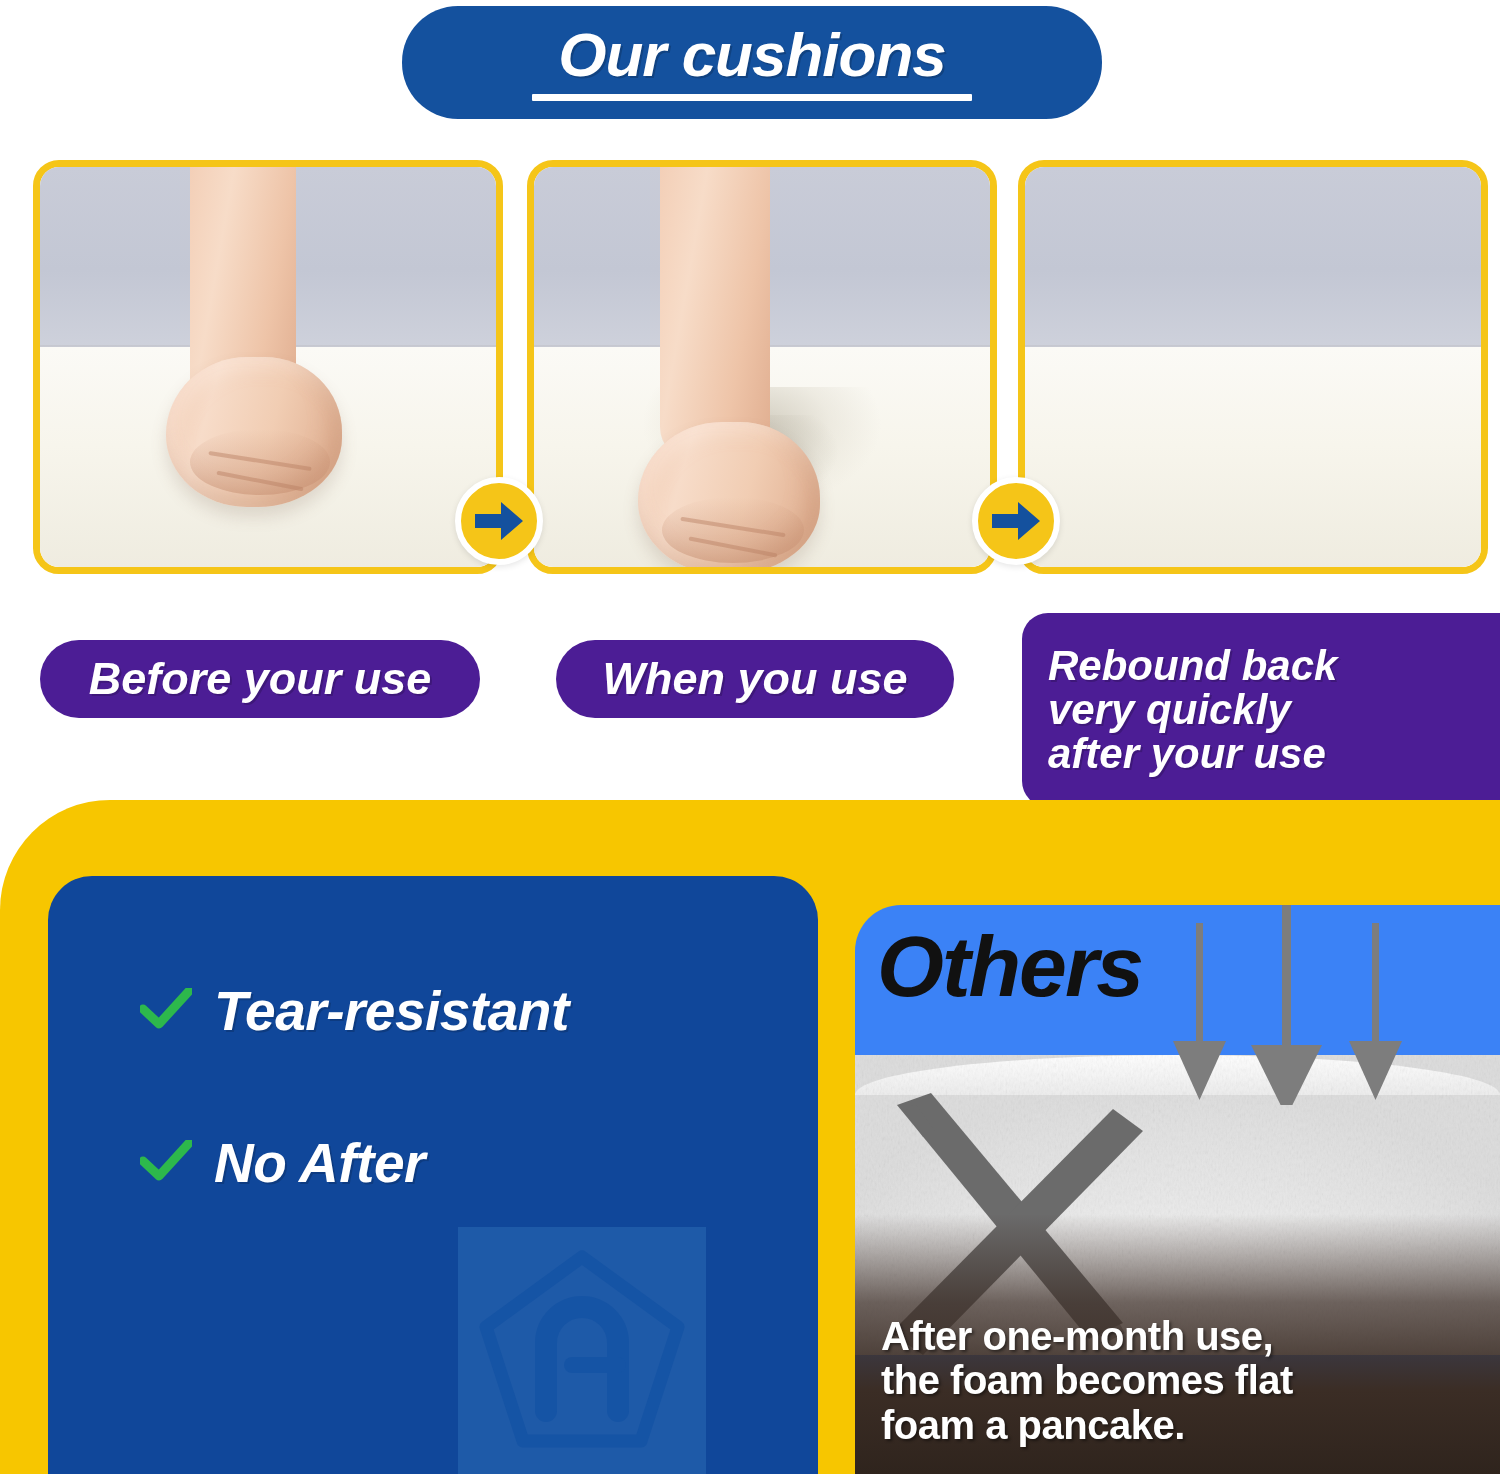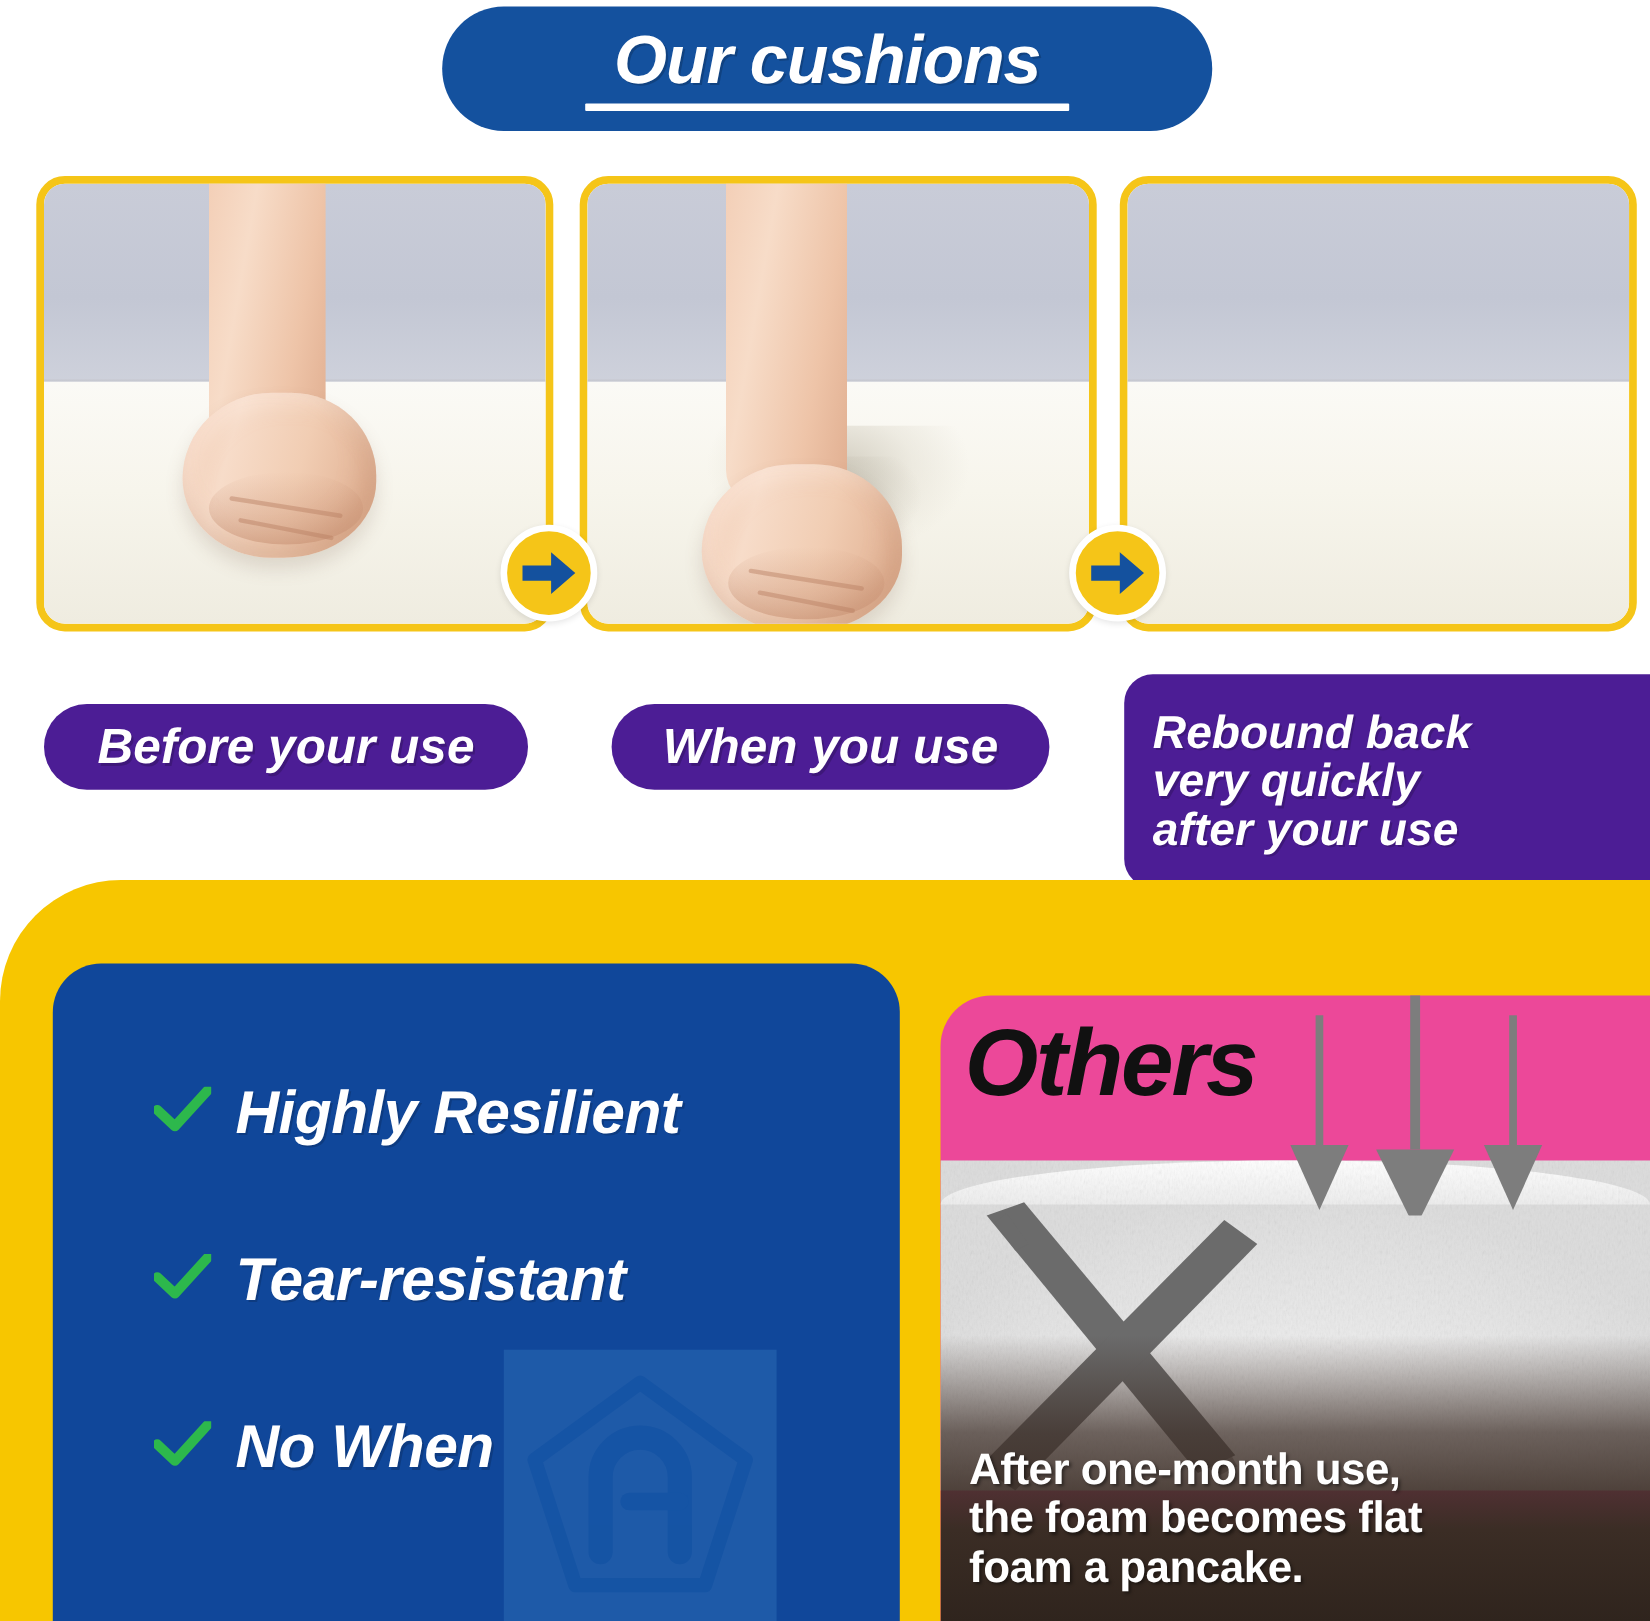--- a/index.html
+++ b/index.html
@@ -133,21 +133,21 @@
   }
   .watermark{
     position:absolute;left:458px;top:1227px;width:248px;height:247px;
     background:#2A6AB4;opacity:.55;overflow:hidden;
   }
   .watermark svg{position:absolute;left:14px;top:12px;}
 
   
   .others-card{
     position:absolute;left:855px;top:905px;width:645px;height:569px;
-    background:#ec4899;border-top-left-radius:46px;overflow:hidden;
+    background:#3b82f6;border-top-left-radius:46px;overflow:hidden;
   }
   .others-title{
     position:absolute;left:22px;top:18px;
     font-size:86px;font-weight:bold;font-style:italic;color:#111111;
     letter-spacing:-2px;line-height:1;
   }
   .press-arrows{position:absolute;left:300px;top:-10px;width:270px;height:210px;}
 
   .batting{
     position:absolute;left:0;top:150px;width:645px;height:300px;
@@ -248,45 +248,37 @@
   <span>Rebound back</span>
   <span>very  quickly</span>
   <span>after your use</span>
 </div>
 
 <div class="yellow-band"></div>
 
 <div class="feature-panel">
   <div class="feature-list">
 
-    <div class="feature-row">
-      <span class="check-icon">
-        <svg width="52" height="42" viewBox="0 0 52 42" aria-hidden="true">
-          <path d="M3 21 L19 36 L49 3" stroke="#2DB84C" stroke-width="9" fill="none" stroke-linecap="round" stroke-linejoin="round"></path>
-        </svg>
-      </span>
-      <span class="feature-label">Highly Resilient</span>
-    </div>
 
     <div class="feature-row">
       <span class="check-icon">
         <svg width="52" height="42" viewBox="0 0 52 42" aria-hidden="true">
           <path d="M3 21 L19 36 L49 3" stroke="#2DB84C" stroke-width="9" fill="none" stroke-linecap="round" stroke-linejoin="round"></path>
         </svg>
       </span>
       <span class="feature-label">Tear-resistant</span>
     </div>
 
     <div class="feature-row">
       <span class="check-icon">
         <svg width="52" height="42" viewBox="0 0 52 42" aria-hidden="true">
           <path d="M3 21 L19 36 L49 3" stroke="#2DB84C" stroke-width="9" fill="none" stroke-linecap="round" stroke-linejoin="round"></path>
         </svg>
       </span>
-      <span class="feature-label">No When</span>
+      <span class="feature-label">No After</span>
     </div>
 
   </div>
 </div>
 
 <div class="watermark">
   <svg width="220" height="220" viewBox="0 0 220 220" aria-hidden="true">
     <path d="M110 18 L206 88 L169 202 L51 202 L14 88 Z" fill="none" stroke="#1A5FAE" stroke-width="13" stroke-linejoin="round"></path>
     <path d="M74 172 V104 a36 36 0 0 1 72 0 V172" fill="none" stroke="#1A5FAE" stroke-width="22" stroke-linecap="round"></path>
     <path d="M100 126 H146" stroke="#1A5FAE" stroke-width="16" stroke-linecap="round"></path>

